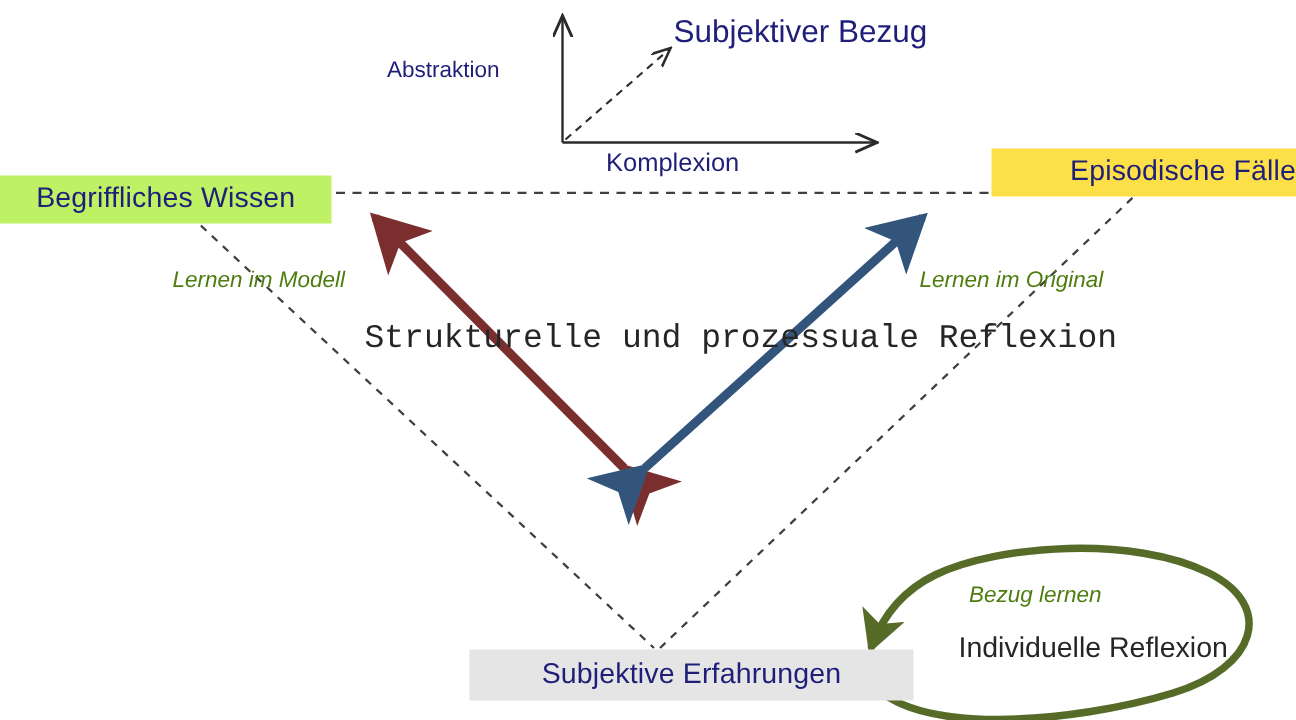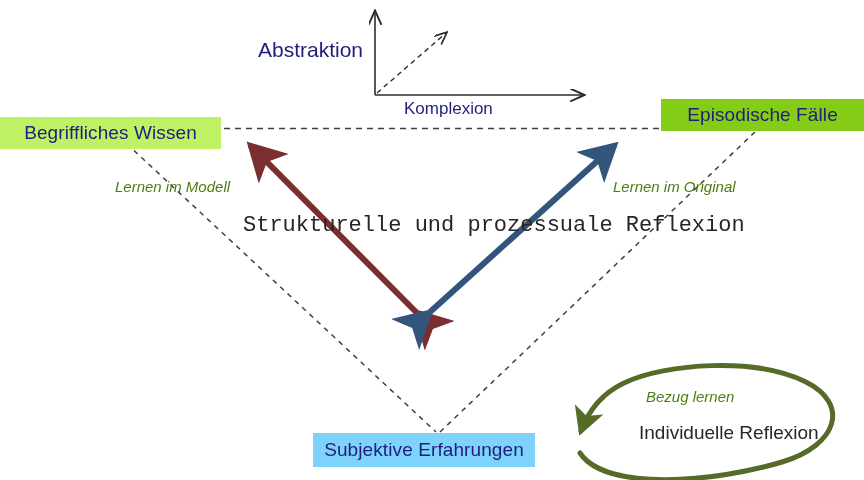--- a/index.html
+++ b/index.html
@@ -37,31 +37,32 @@
     letter-spacing: .1px;
   }
   #box-begriffliches-wissen {
     left: 0px;  top: 117px;
     width: 221px; height: 32px;
     background: #bef264;
   }
   #box-episodische-faelle {
     left: 661px; top: 99px;
     width: 203px; height: 32px;
-    background: #84cc16;
+    background: #fde047;
+    justify-content: flex-end;
   }
   #box-subjektive-erfahrungen {
     left: 313px; top: 433px;
-    width: 222px; height: 34px;
-    background: #7dd3fc;
+    width: 296px; height: 34px;
+    background: #e5e5e5;
   }
   
   #label-abstraktion {
     left: 258px; top: 38px;
-    font-size: 21px; color: #1f1f7a;
+    font-size: 15px; color: #1f1f7a;
   }
   #label-subjektiver-bezug {
     left: 449px; top: 10px;
     font-size: 21px; color: #1f1f7a;
   }
   #label-komplexion {
     left: 404px; top: 99px;
     font-size: 17px; color: #1f1f7a;
   }
   
@@ -145,20 +146,21 @@
   <div class="box" id="box-episodische-faelle">
     <span>Episodische Fälle</span>
   </div>
 
   <div class="box" id="box-subjektive-erfahrungen">
     <span>Subjektive Erfahrungen</span>
   </div>
 
   <div class="lbl" id="label-abstraktion">Abstraktion</div>
 
+  <div class="lbl" id="label-subjektiver-bezug">Subjektiver Bezug</div>
 
   <div class="lbl" id="label-komplexion">Komplexion</div>
 
   <div class="lbl caption-italic" id="label-lernen-im-modell">Lernen im Modell</div>
 
   <div class="lbl caption-italic" id="label-lernen-im-original">Lernen im Original</div>
 
 
   <div class="lbl caption-italic" id="label-lernen-lernen">Bezug lernen</div>
 

